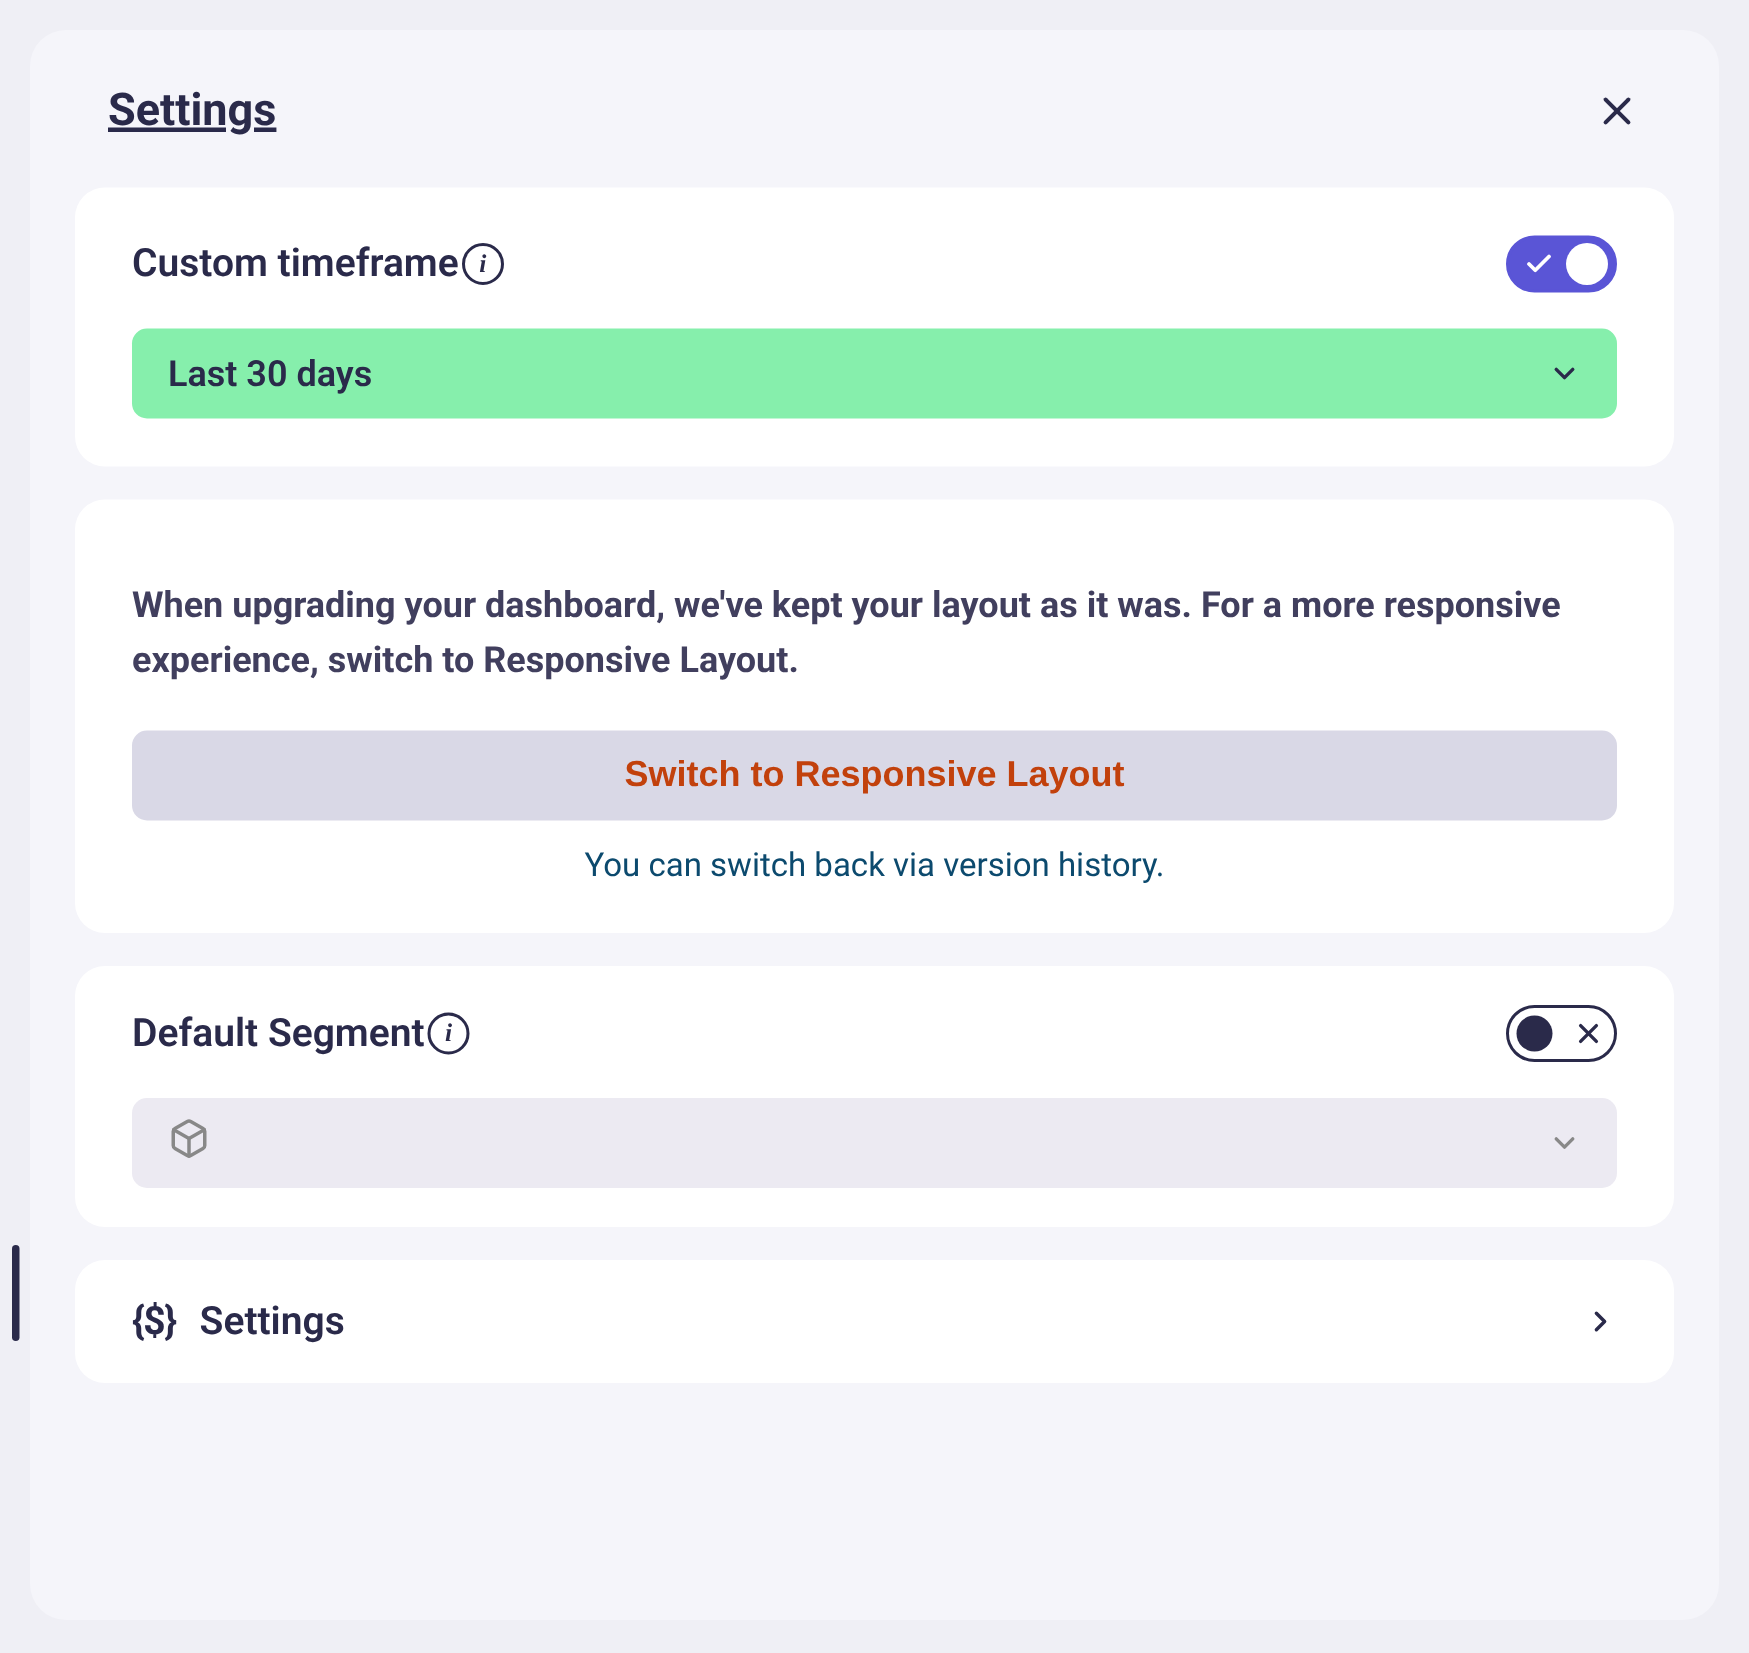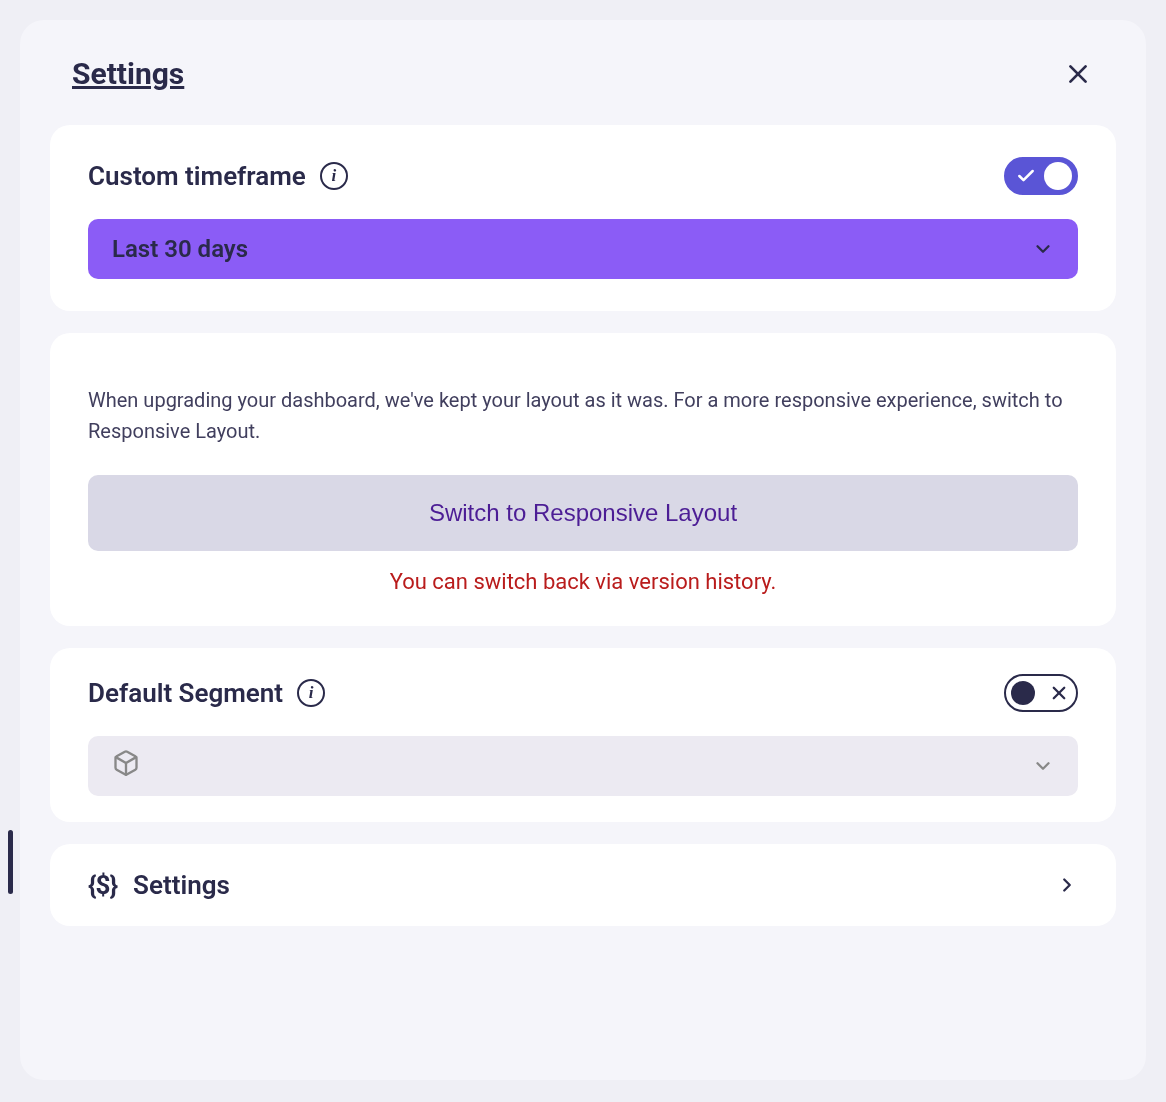--- a/index.html
+++ b/index.html
@@ -49,21 +49,21 @@
     .card.compact { padding: 26px 38px; }
     .row {
       display: flex;
       align-items: center;
       justify-content: space-between;
       gap: 16px;
     }
     .label-group {
       display: flex;
       align-items: center;
-      gap: 14px;
+      gap: 2px;
     }
     .section-label {
       font-size: 26px;
       font-weight: 600;
       color: #2a2a4a;
     }
     .info-icon {
       width: 28px;
       height: 28px;
       border: 2.5px solid #2a2a4a;
@@ -114,63 +114,63 @@
       position: absolute;
       left: 5px;
       width: 24px;
       height: 24px;
       background: #2a2a4a;
       border-radius: 50%;
     }
     .toggle.off .x-mark { color: #2a2a4a; }
     .select-box {
       margin-top: 24px;
-      background: #8b5cf6;
+      background: #86efac;
       border-radius: 10px;
       height: 60px;
       display: flex;
       align-items: center;
       justify-content: space-between;
       padding: 0 24px;
       cursor: pointer;
       font-size: 24px;
       font-weight: 600;
       color: #2a2a4a;
     }
     .select-box.disabled {
       background: #eceaf2;
       color: #888;
       cursor: default;
     }
     .select-box.disabled svg { stroke: #888; }
     .chev { color: #2a2a4a; }
     .desc {
       margin-top: 20px;
-      font-size: 20px;
+      font-size: 24px;
       line-height: 1.55;
       color: #413f5e;
-      font-weight: 400;
+      font-weight: 700;
     }
     .action-btn {
       margin-top: 28px;
       background: #d9d8e6;
       border: none;
       border-radius: 10px;
-      height: 76px;
+      height: 60px;
       width: 100%;
       font-size: 24px;
-      font-weight: 400;
-      color: #4c1d95;
+      font-weight: 700;
+      color: #c2410c;
       cursor: pointer;
     }
     .hint {
       margin-top: 18px;
       text-align: center;
       font-size: 22px;
-      color: #b91c1c;
+      color: #0c4a6e;
     }
     .row-item {
       background: #ffffff;
       border-radius: 20px;
       margin: 0 30px 22px 30px;
       padding: 26px 38px;
       display: flex;
       align-items: center;
       justify-content: space-between;
       cursor: pointer;

